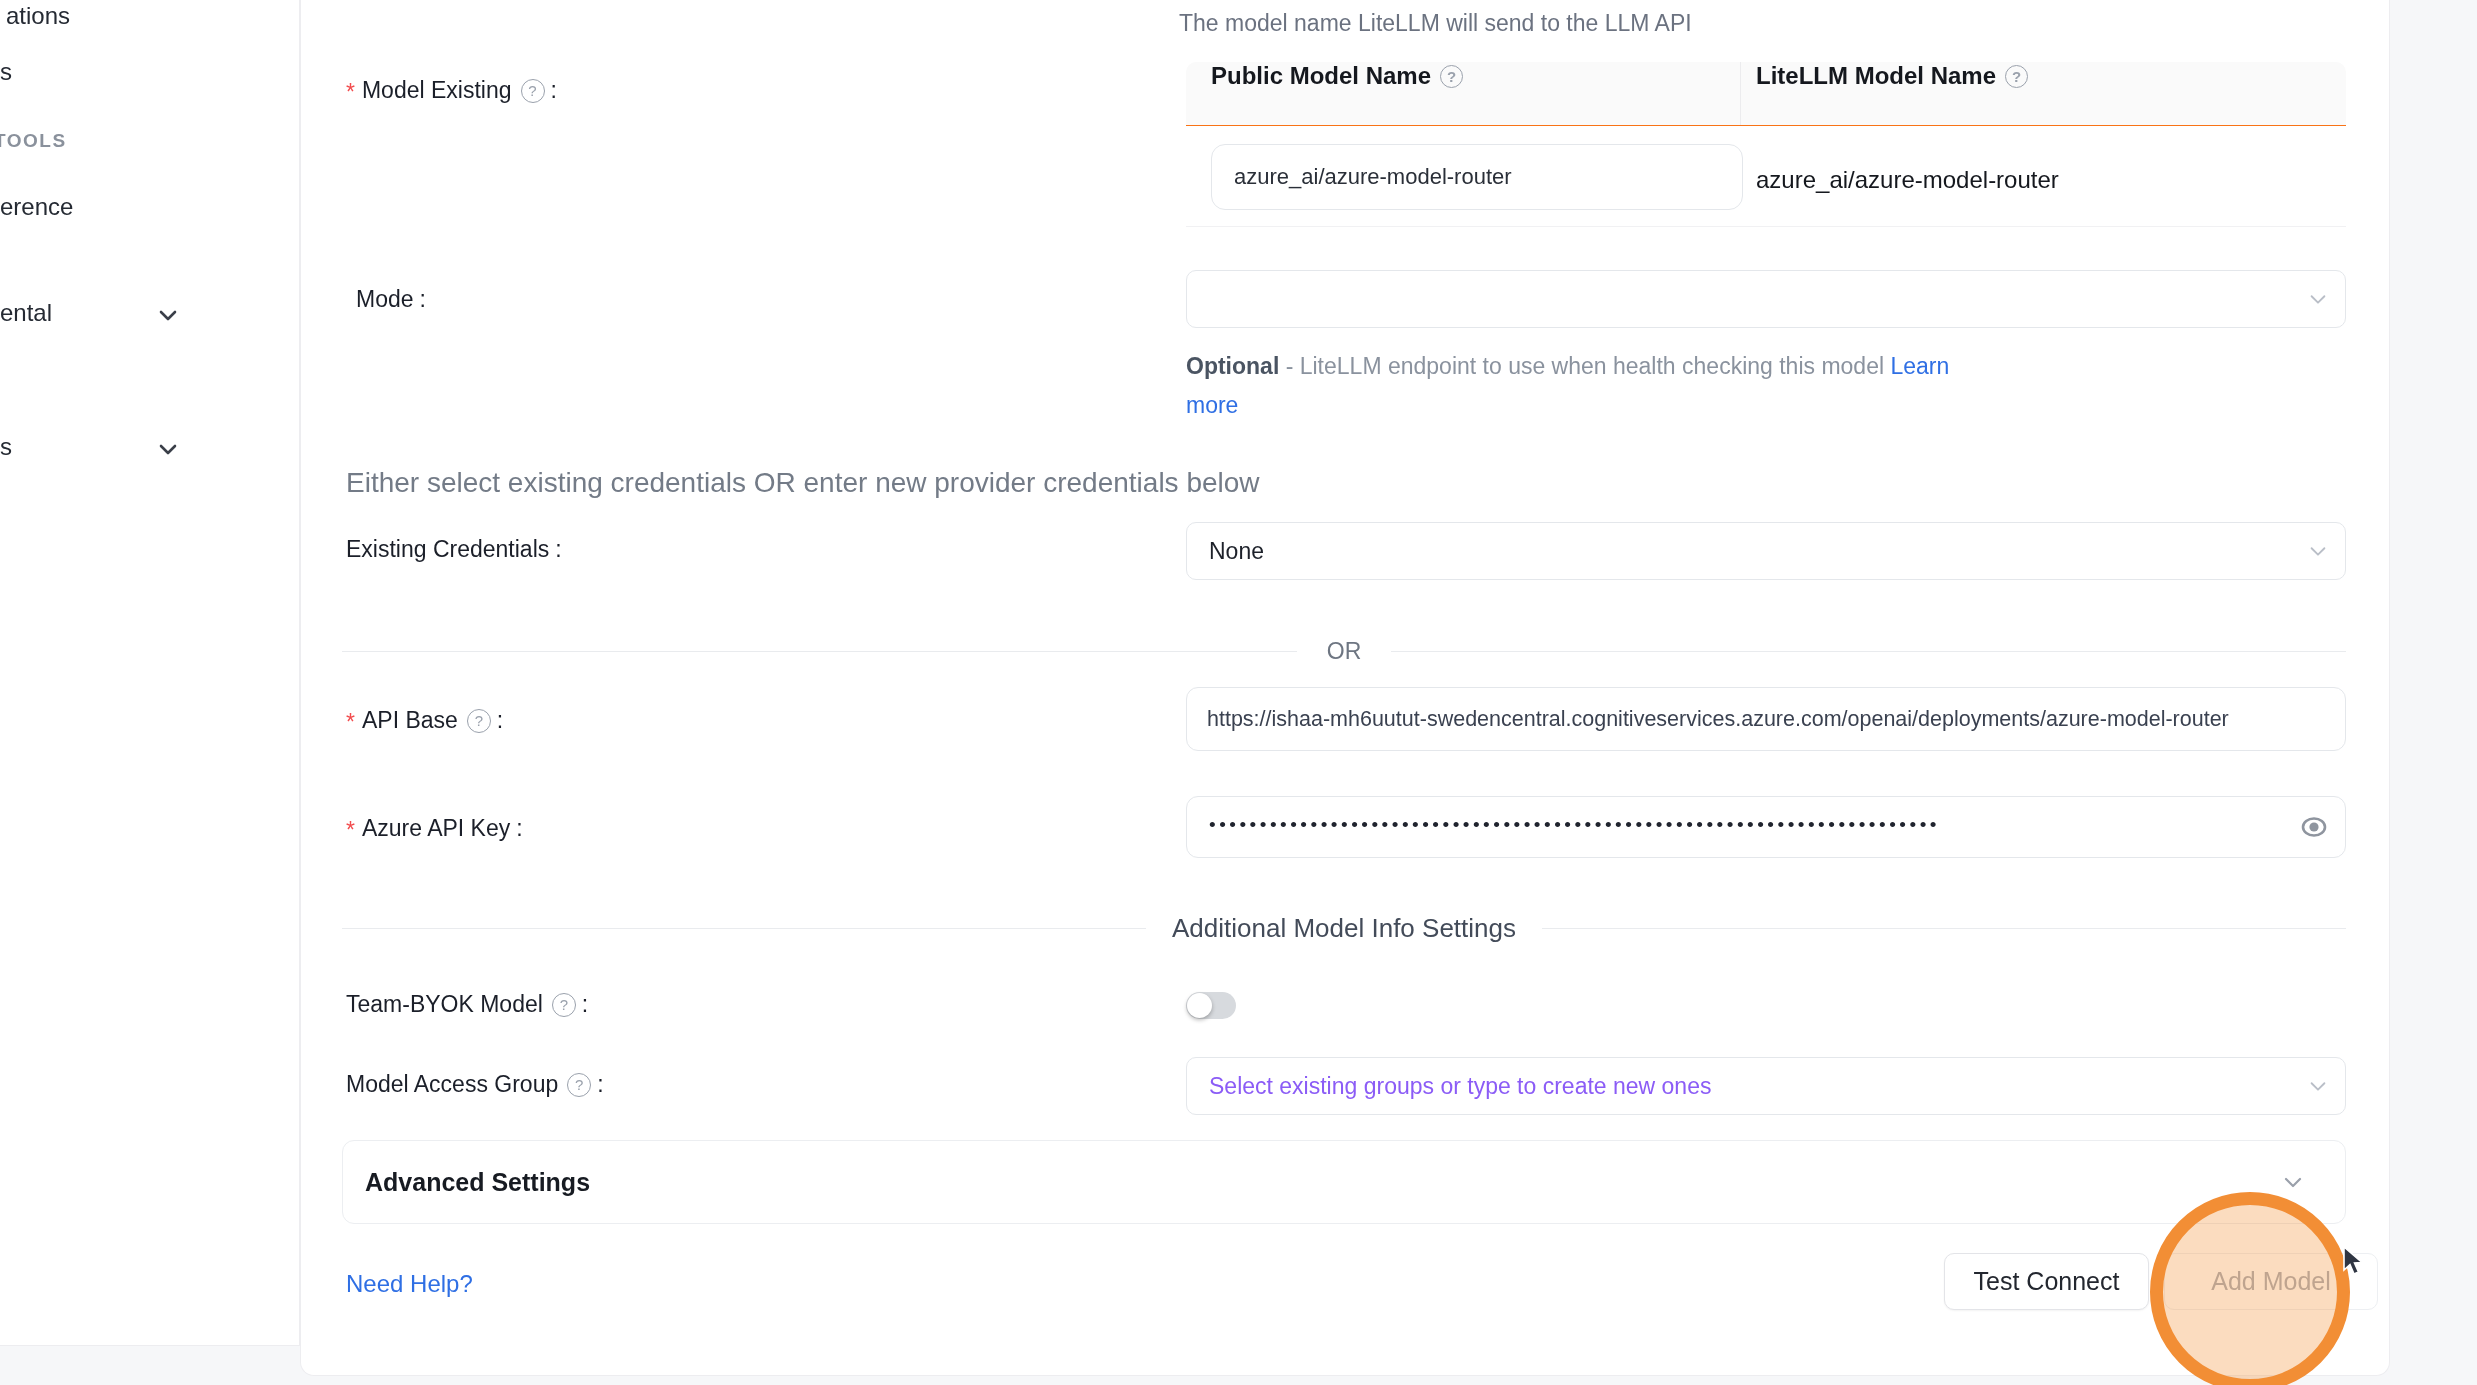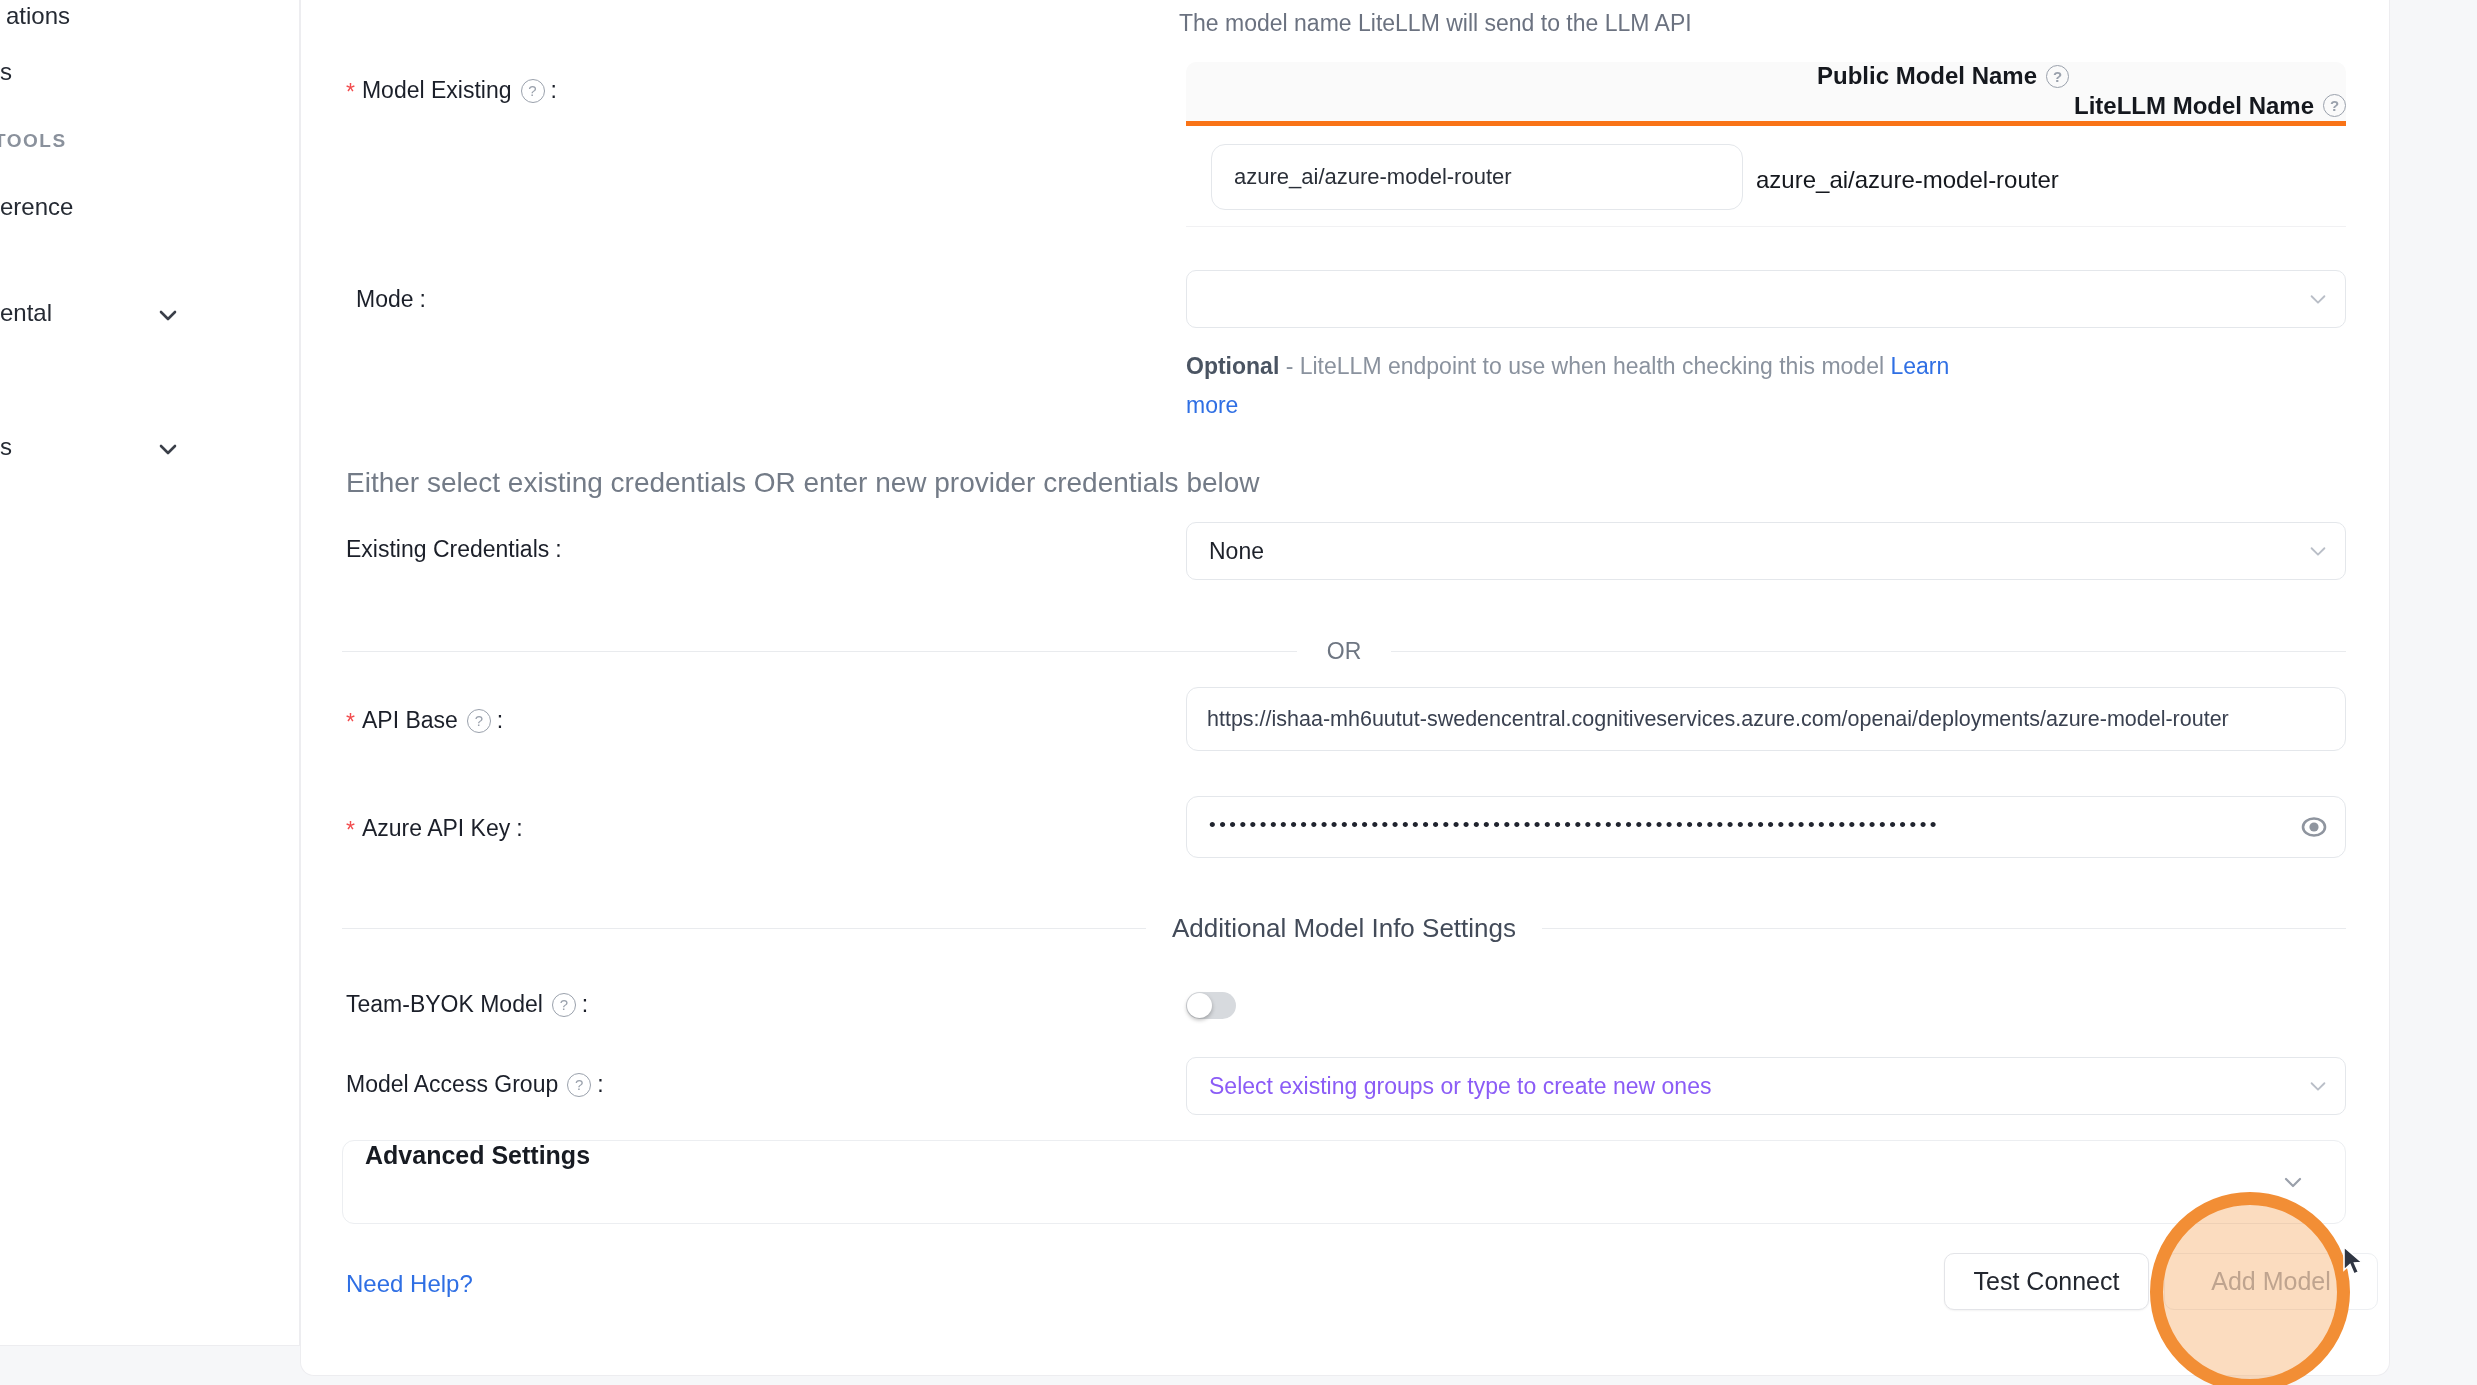--- a/index.html
+++ b/index.html
@@ -43,23 +43,22 @@
   .qicon {
     display:inline-flex; align-items:center; justify-content:center;
     width:24px; height:24px; border:1.5px solid #9aa1ac; border-radius:50%;
     font-size:15px; color:#9aa1ac; margin-left:9px; flex:0 0 auto;
   }
   .colon { margin-left:6px; color:#1b1f29; }
 
   
   .tbl-header {
     position:absolute; display:flex; background:#fafafa;
-    border-radius:10px 10px 0 0; border-bottom:5px solid #f97316;
-    align-items:flex-end;
-    flex-direction:column;
+    border-radius:10px 10px 0 0; border-bottom:1px solid #f97316;
+    align-items:flex-start;
   }
   .tbl-hcell { display:flex; align-items:center; font-size:24px; font-weight:700; color:#15181e; }
   .tbl-hcell .qicon { width:23px; height:23px; }
   .tbl-vline { width:1px; align-self:stretch; background:#ececee; }
   .text-input {
     position:absolute; background:#fff; border:1.5px solid #e4e7eb; border-radius:14px;
     display:flex; align-items:center; padding:0 22px; font-size:22px; color:#2a2f38;
     white-space:nowrap; overflow:hidden;
   }
   .plain-value { position:absolute; font-size:24px; color:#15181e; white-space:nowrap; }
@@ -96,21 +95,21 @@
     position:absolute; width:50px; height:27px; border-radius:14px; background:#d7dade; cursor:pointer;
   }
   .toggle .knob {
     position:absolute; left:1px; top:1px; width:25px; height:25px; border-radius:50%;
     background:#ffffff; box-shadow:0 2px 4px rgba(0,0,0,.28);
   }
 
   
   .adv-panel {
     position:absolute; background:#fff; border:1.5px solid #eceef1; border-radius:12px;
-    display:flex; 
+    display:flex; align-items:center;
   }
   .adv-title { font-size:25px; font-weight:700; color:#171b22; margin-left:22px; }
   .adv-chev { position:absolute; right:40px; top:50%; transform:translateY(-50%); }
 
   
   .help-link { position:absolute; font-size:24px; color:#2f6fe4; cursor:pointer; white-space:nowrap; }
   .btn {
     position:absolute; display:flex; align-items:center; justify-content:center;
     border-radius:10px; font-size:25px; cursor:pointer; white-space:nowrap;
   }

